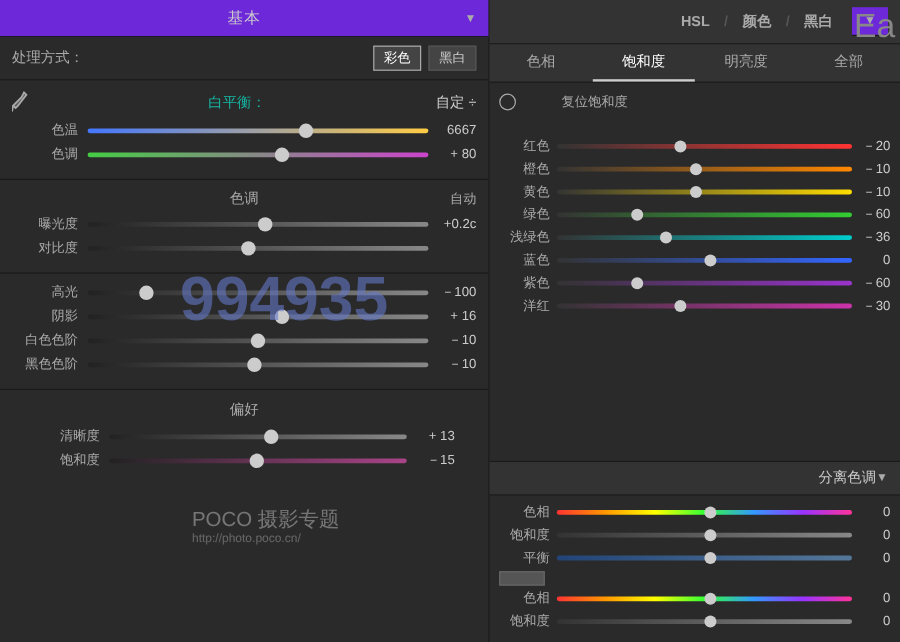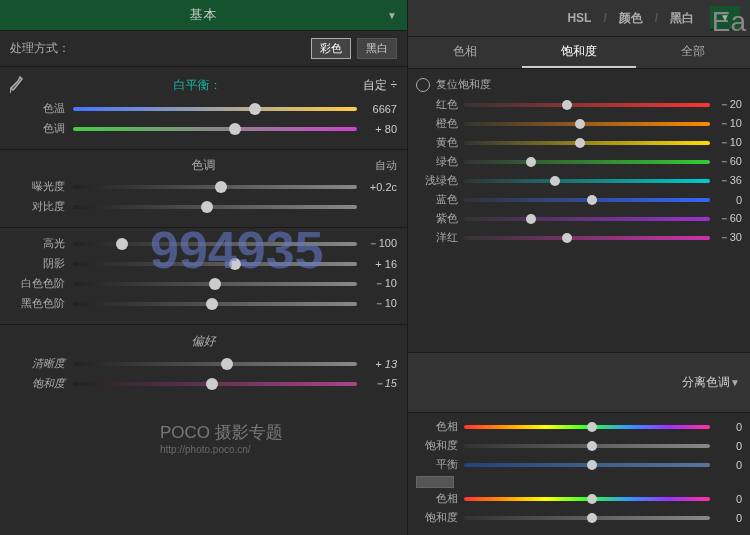--- a/index.html
+++ b/index.html
@@ -33,21 +33,21 @@
     
     .right-panel {
       flex: 1;
       background: #2a2a2a;
       display: flex;
       flex-direction: column;
     }
 
     
     .section-header {
-      background: #14532d;
+      background: #6d28d9;
       padding: 6px 10px;
       display: flex;
       align-items: center;
       justify-content: center;
       border-bottom: 1px solid #1a1a1a;
       position: relative;
     }
 
     .section-header-title {
       font-size: 13px;
@@ -260,22 +260,21 @@
     }
 
     
     .detail-section {
       padding: 8px 10px;
       border-bottom: 1px solid #1a1a1a;
     }
 
     
     .pref-section {
-      padding: 8px 10px;
-      font-style: italic;
+      padding: 8px 28px;
     }
 
     .pref-header {
       text-align: center;
       font-size: 12px;
       color: #aaa;
       margin-bottom: 6px;
     }
 
     
@@ -531,26 +530,27 @@
       <span class="hsl-header-sep">/</span>
       <span class="hsl-header-item">颜色</span>
       <span class="hsl-header-sep">/</span>
       <span class="hsl-header-item">黑白</span>
       <span class="section-header .arrow" style="color:#aaa;font-size:10px;margin-left:4px;">▼</span>
     </div>
 
     <div class="tabs-row">
       <div class="tab-item">色相</div>
       <div class="tab-item active">饱和度</div>
+      <div class="tab-item">明亮度</div>
       <div class="tab-item">全部</div>
     </div>
 
     <div class="hsl-sliders">
 
-      <div style="display:flex;align-items:center;margin-bottom:1px;">
+      <div style="display:flex;align-items:center;margin-bottom:18px;gap:32px;">
         <span style="width:14px;height:14px;border:1px solid #aaa;border-radius:50%;display:inline-block;margin-right:6px;"></span>
         <span class="hsl-group-label" style="text-align:left;">复位饱和度</span>
       </div>
 
       <div class="hsl-slider-row">
         <span class="hsl-label">红色</span>
         <div class="hsl-slider-container">
           <div class="hsl-track track-red"></div>
           <div class="slider-thumb" style="left:40%;width:10px;height:10px;"></div>
         </div>
@@ -614,21 +614,21 @@
       <div class="hsl-slider-row">
         <span class="hsl-label">洋红</span>
         <div class="hsl-slider-container">
           <div class="hsl-track track-magenta"></div>
           <div class="slider-thumb" style="left:40%;width:10px;height:10px;"></div>
         </div>
         <span class="hsl-value">－30</span>
       </div>
     </div>
 
-    <div style="background:#333;padding:21px 10px;display:flex;align-items:center;border-top:1px solid #1a1a1a;border-bottom:1px solid #1a1a1a;">
+    <div style="background:#333;padding:5px 10px;display:flex;align-items:center;border-top:1px solid #1a1a1a;border-bottom:1px solid #1a1a1a;">
       <span style="flex:1;"></span>
       <span style="font-size:12px;color:#ccc;">分离色调</span>
       <span style="margin-left:auto;color:#aaa;font-size:10px;">▼</span>
     </div>
 
     <div class="split-toning">
 
       <div class="hsl-slider-row">
         <span class="hsl-label">色相</span>
         <div class="hsl-slider-container">

